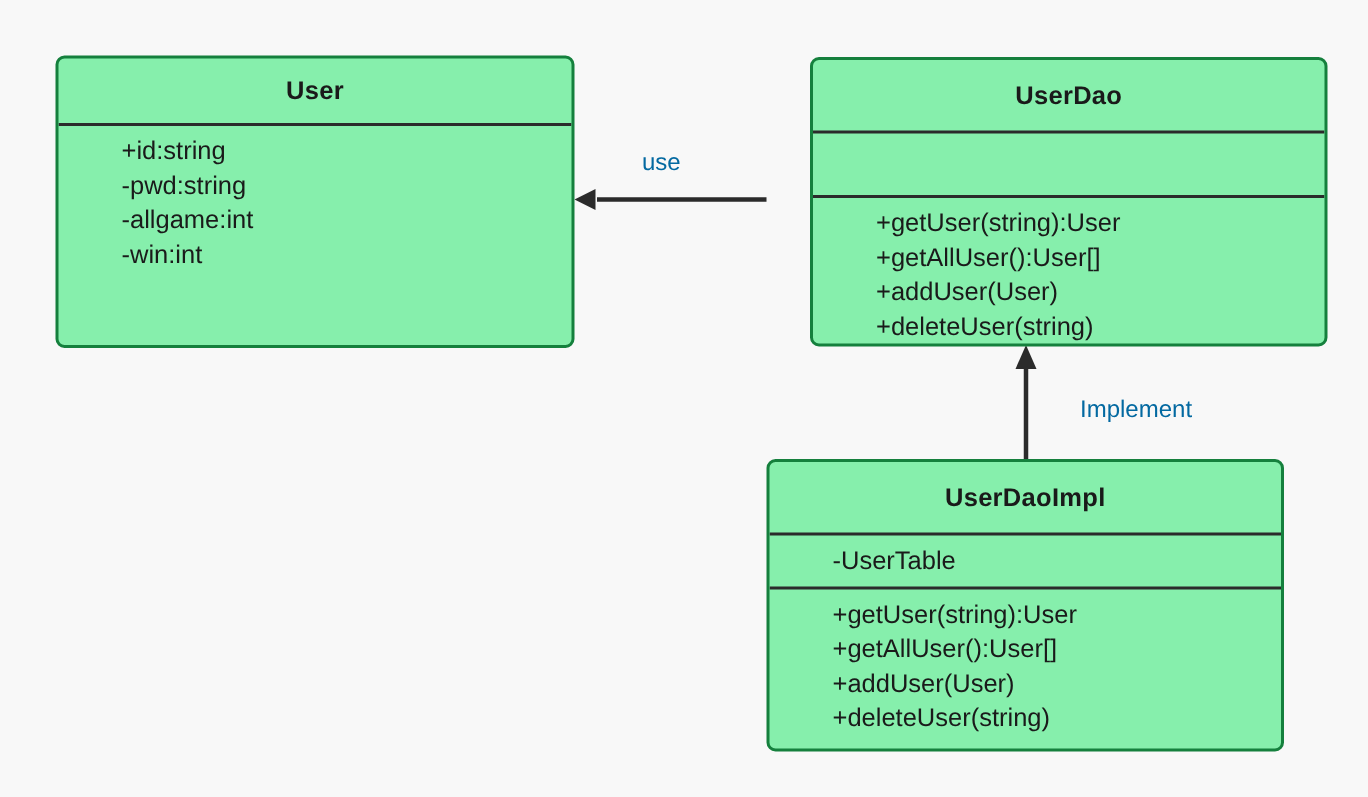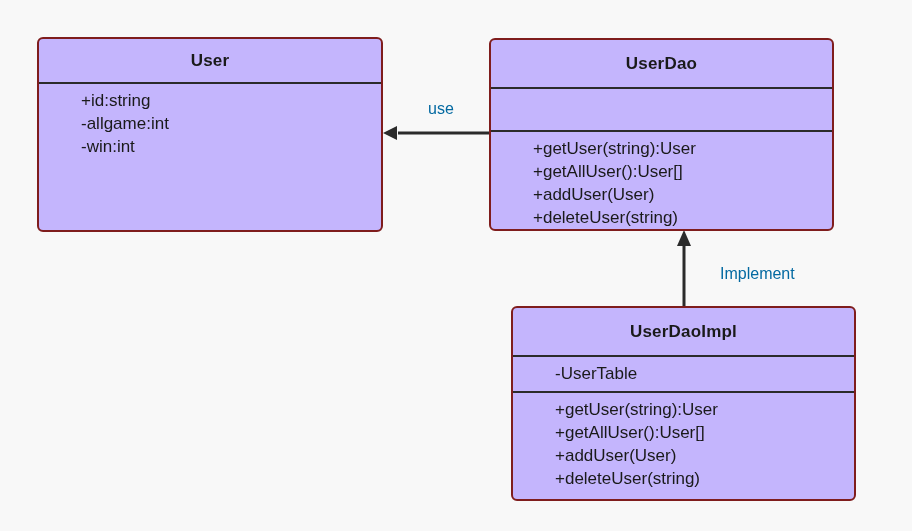--- a/index.html
+++ b/index.html
@@ -17,22 +17,22 @@
     position: relative;
     width: 912px;
     height: 531px;
     background: #f8f8f8;
   }
 
   
   .uml-class {
     position: absolute;
     box-sizing: border-box;
-    background: #c4b5fd;
-    border: 2px solid #7f1d1d;
+    background: #86efac;
+    border: 2px solid #15803d;
     border-radius: 6px;
     overflow: hidden;
   }
   .uml-title {
     box-sizing: border-box;
     text-align: center;
     font-weight: bold;
     font-size: 17px;
     color: #1a1a1a;
     letter-spacing: 0.2px;
@@ -52,21 +52,21 @@
     font-size: 17px;
     color: #1a1a1a;
     line-height: 23px;
     white-space: pre;
     margin-left: 32px;
   }
 
   
   #class-user        { left: 37px;  top: 37px;  width: 346px; height: 195px; }
   #class-user .uml-title { height: 43px; }
-  #class-userdao     { left: 489px; top: 38px;  width: 345px; height: 193px; }
+  #class-userdao     { left: 540px; top: 38px;  width: 345px; height: 193px; }
   #class-userdao .uml-title { height: 47px; }
   #class-userdao .empty-compartment { height: 43px; }
   #class-userdaoimpl { left: 511px; top: 306px; width: 345px; height: 195px; }
   #class-userdaoimpl .uml-title { height: 47px; }
 
   
   .rel-label {
     position: absolute;
     font-size: 16px;
     color: #0369a1;
@@ -111,20 +111,21 @@
   </svg>
 
   <div class="rel-label" id="label-use">use</div>
 
   <div class="rel-label" id="label-implement">Implement</div>
 
   <div class="uml-class" id="class-user">
     <div class="uml-title">User</div>
     <div class="uml-compartment">
       <div class="uml-member">+id:string</div>
+      <div class="uml-member">-pwd:string</div>
       <div class="uml-member">-allgame:int</div>
       <div class="uml-member">-win:int</div>
     </div>
   </div>
 
   <div class="uml-class" id="class-userdao">
     <div class="uml-title">UserDao</div>
     <div class="uml-compartment empty empty-compartment"></div>
     <div class="uml-compartment">
       <div class="uml-member">+getUser(string):User</div>

